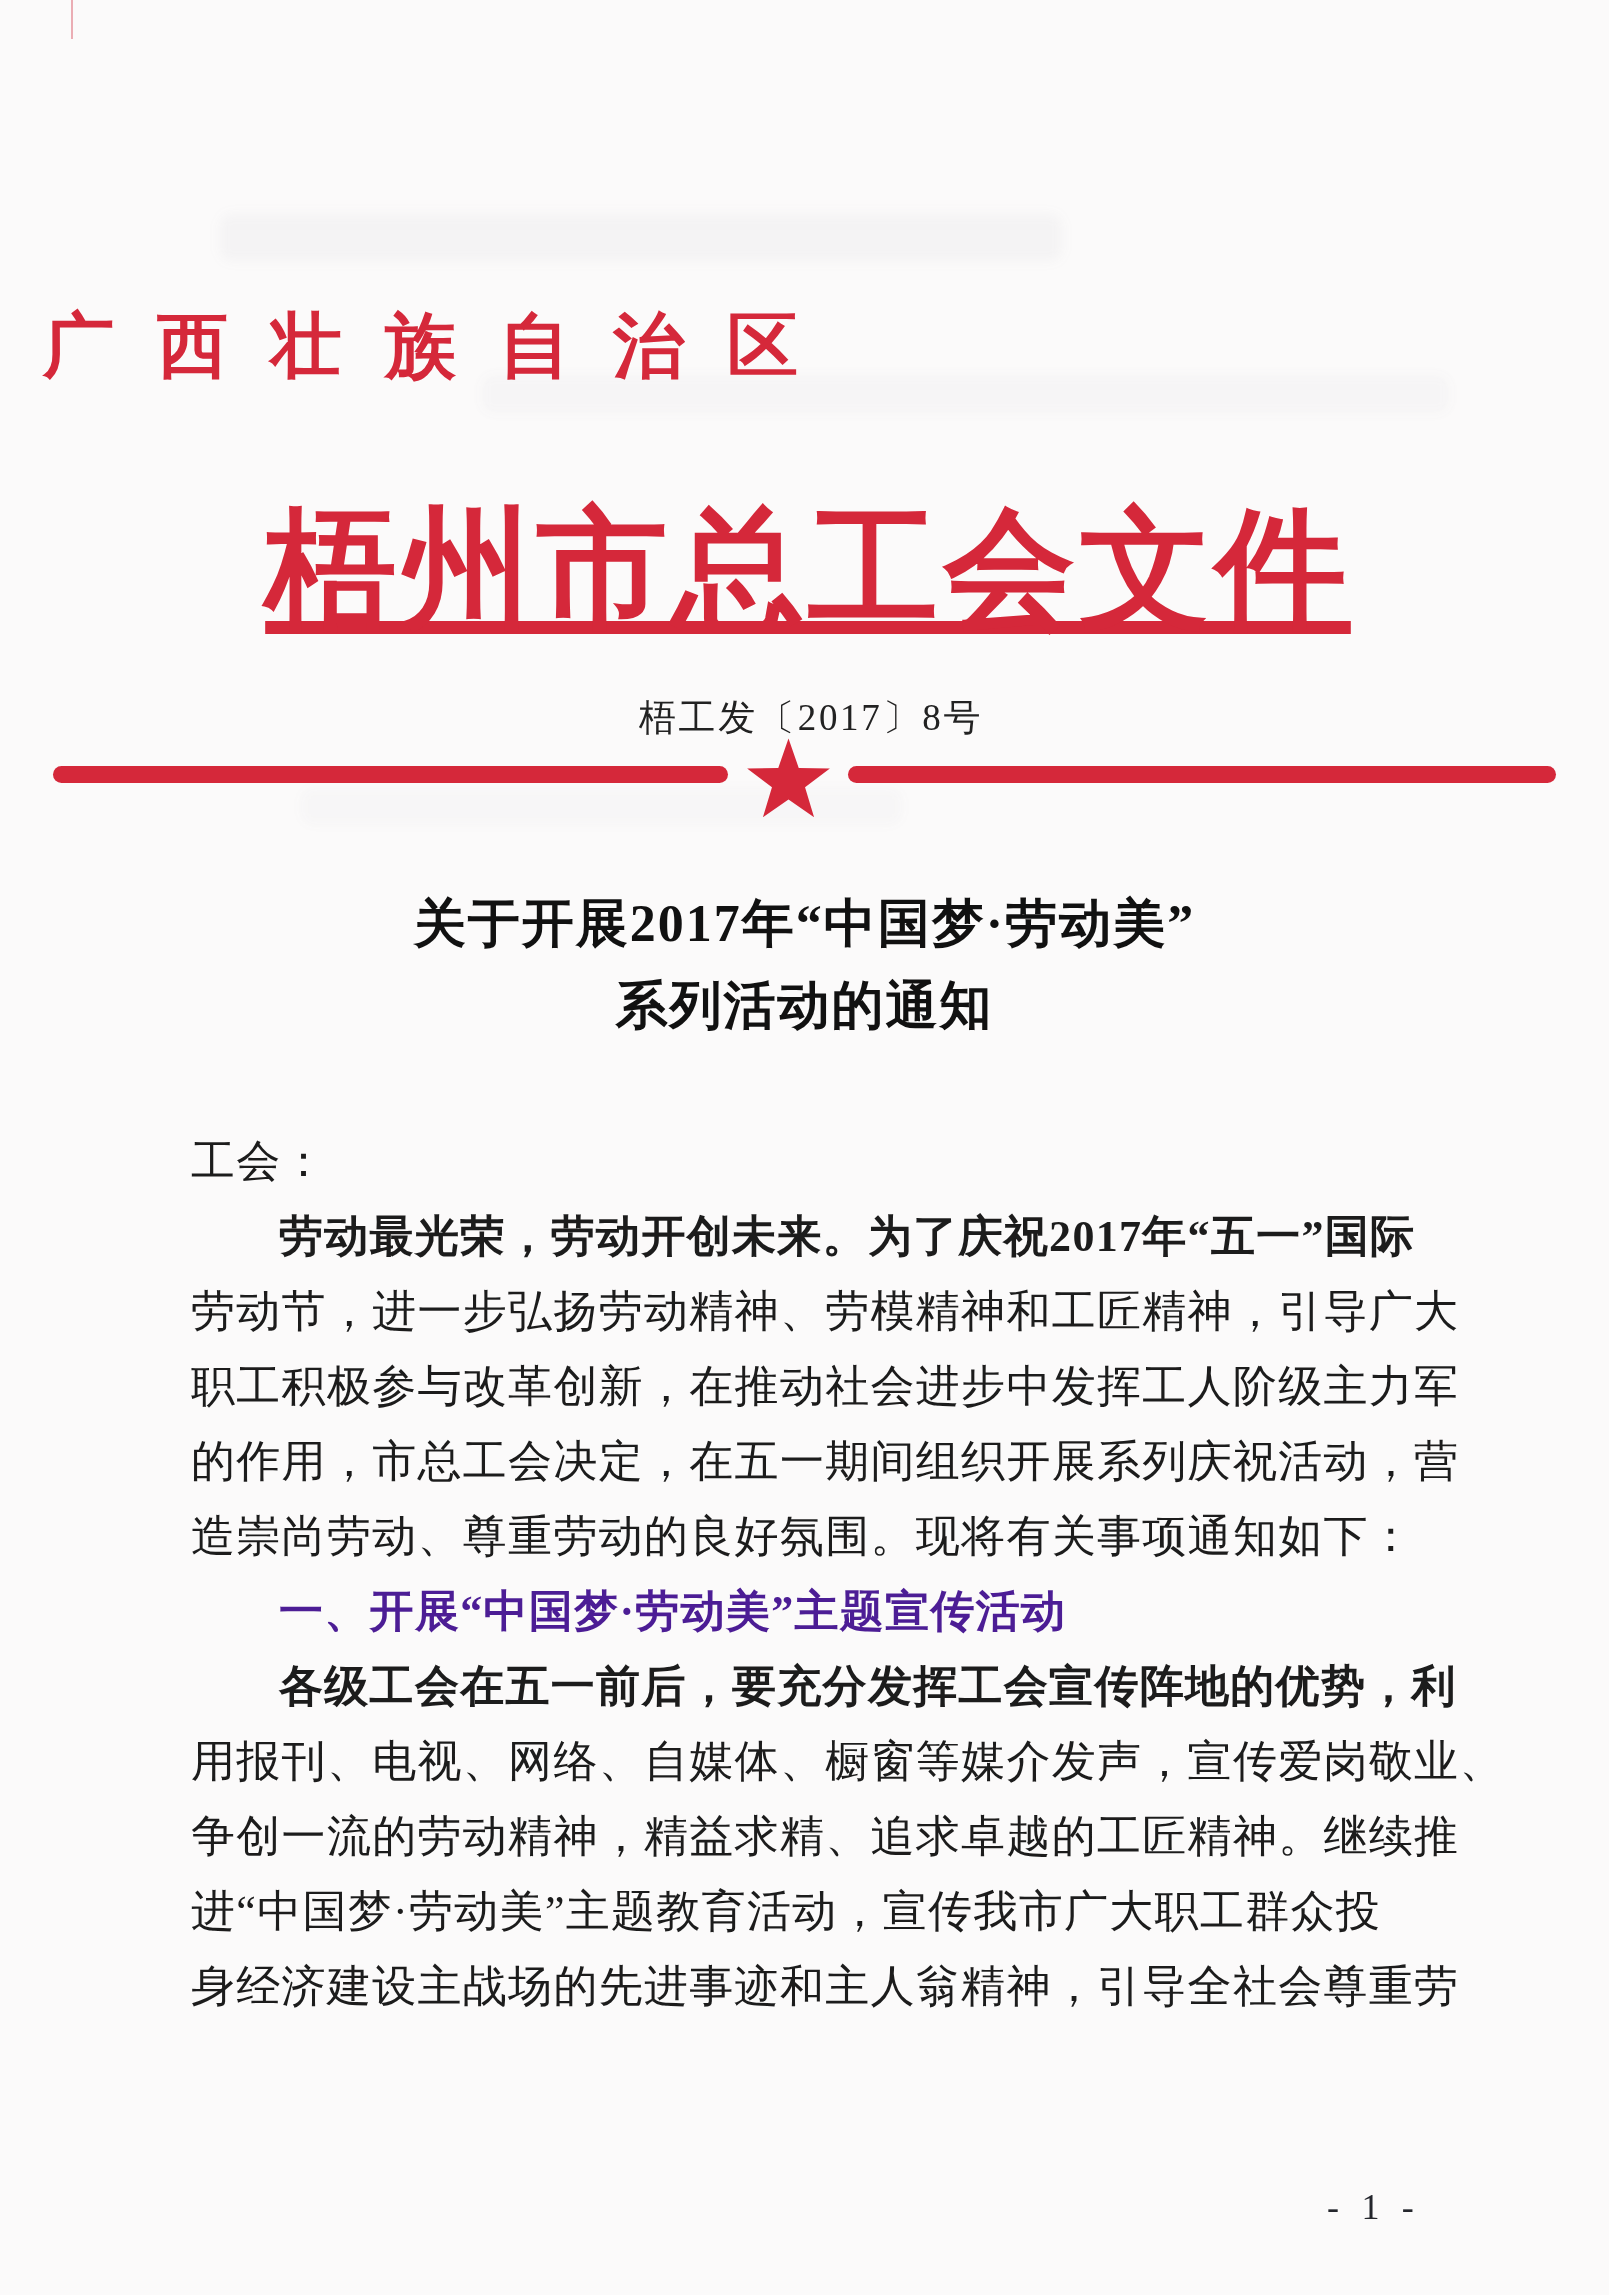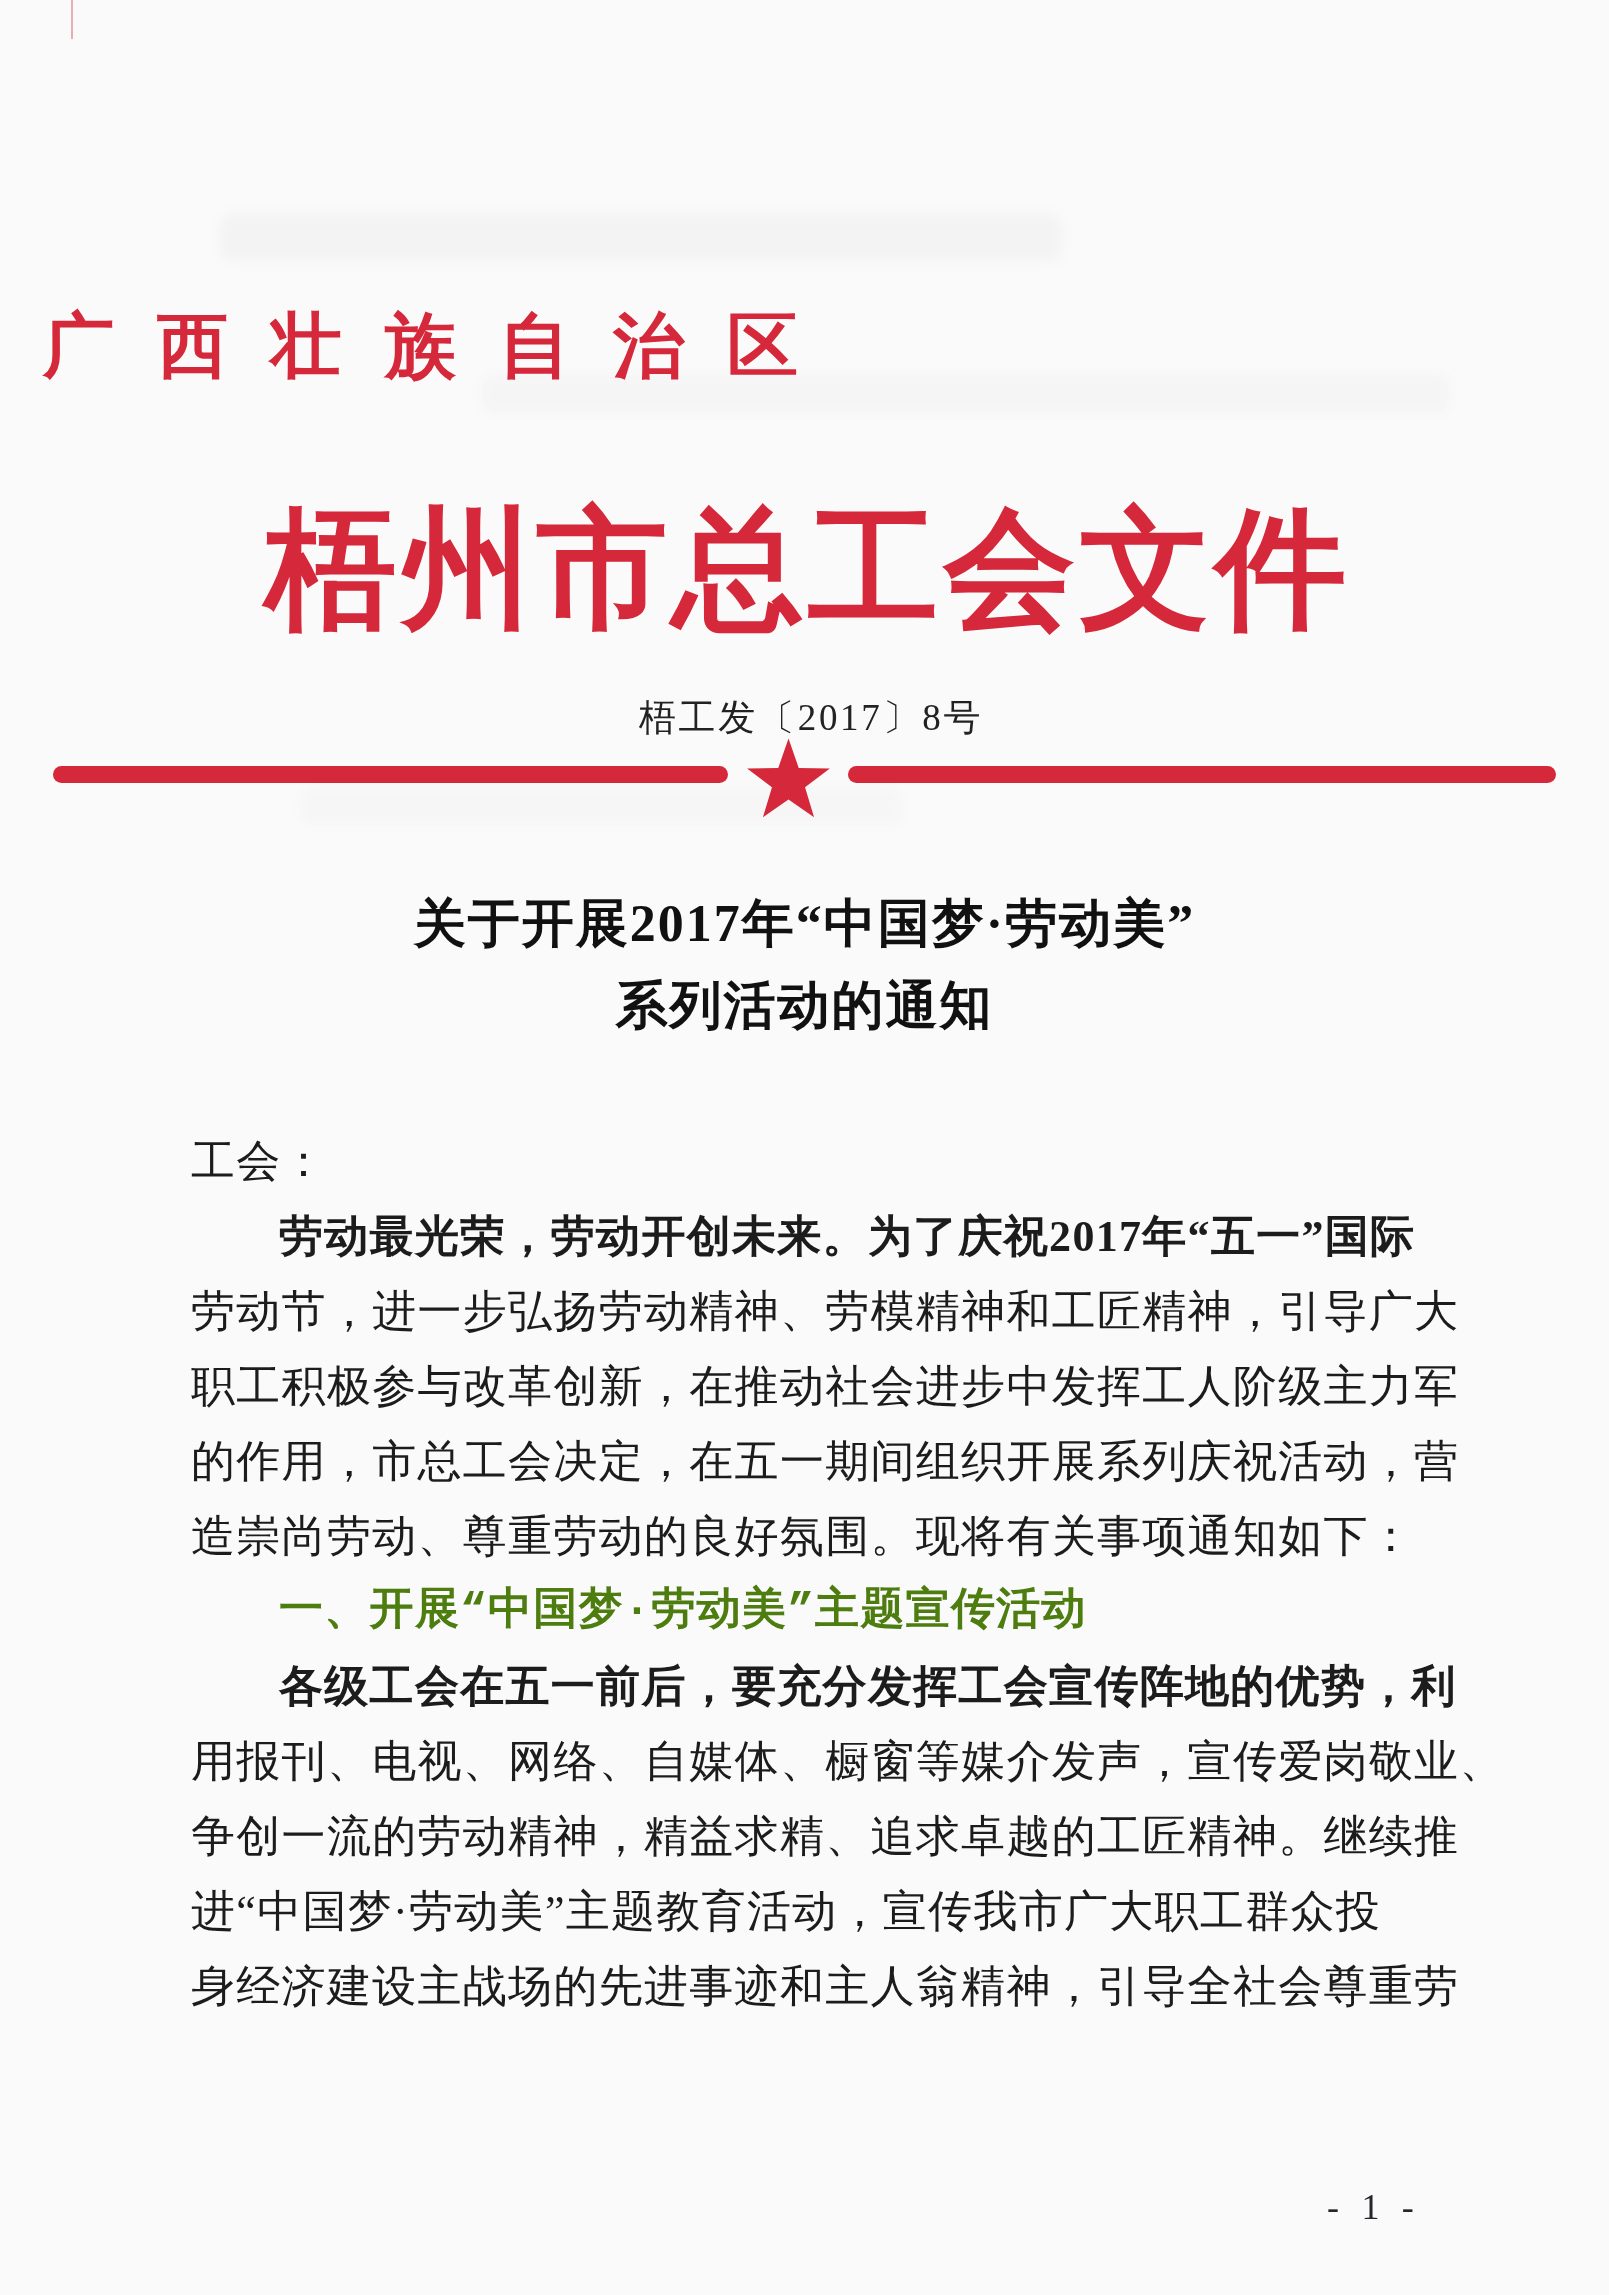--- a/index.html
+++ b/index.html
@@ -55,20 +55,21 @@
     left: 0;
     right: 0;
     top: 482px;
     text-align: center;
     font-size: 131px;
     font-weight: bold;
     letter-spacing: 4.7px;
     padding-left: 7px;
     color: #d5283a;
     white-space: nowrap;
+    text-decoration: underline;
   }
   .doc-number {
     position: absolute;
     left: 13px;
     right: 0;
     top: 693px;
     text-align: center;
     font-size: 37px;
     letter-spacing: 2.7px;
     color: #222;
@@ -109,23 +110,23 @@
     top: 1124px;
     width: 1236px;
     font-size: 44px;
     line-height: 75px;
     letter-spacing: 1.3px;
     color: #1c1c1c;
   }
   .body-line { white-space: nowrap; }
   .body-line.indent { padding-left: 88px; font-weight: bold; }
   .body-line.heading {
-    font-family: Liberation Mono, monospace;
+    font-family: Liberation Serif, serif;
     font-weight: bold;
-    color: #4d7c0f;
+    color: #4c1d95;
   }
   .page-number {
     position: absolute;
     left: 1327px;
     top: 2186px;
     font-size: 36px;
     letter-spacing: 6.7px;
     color: #24262c;
     white-space: nowrap;
   }

